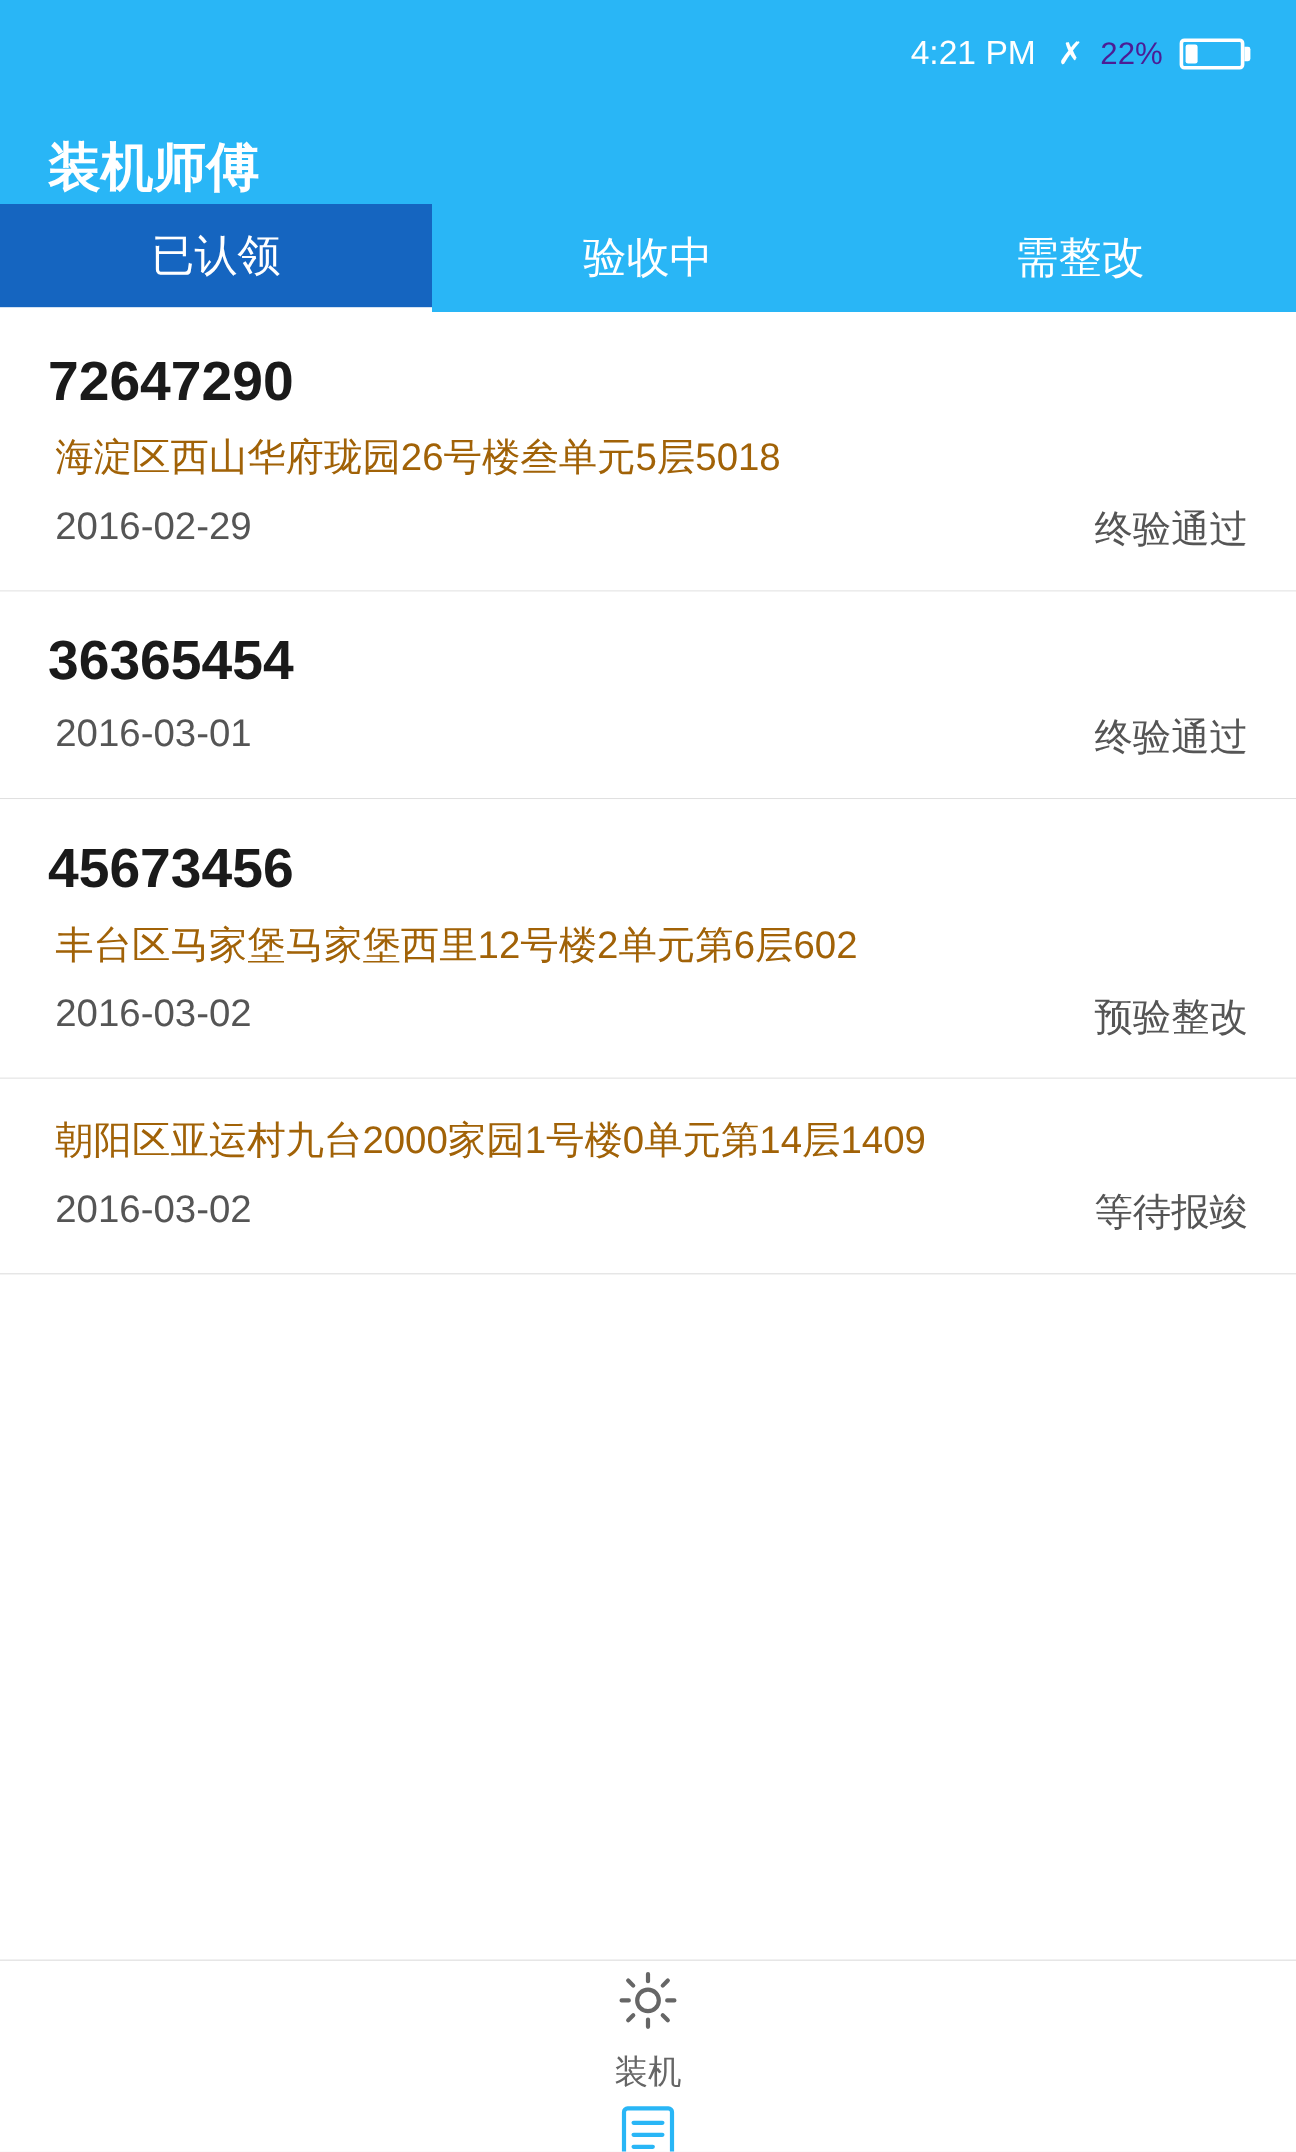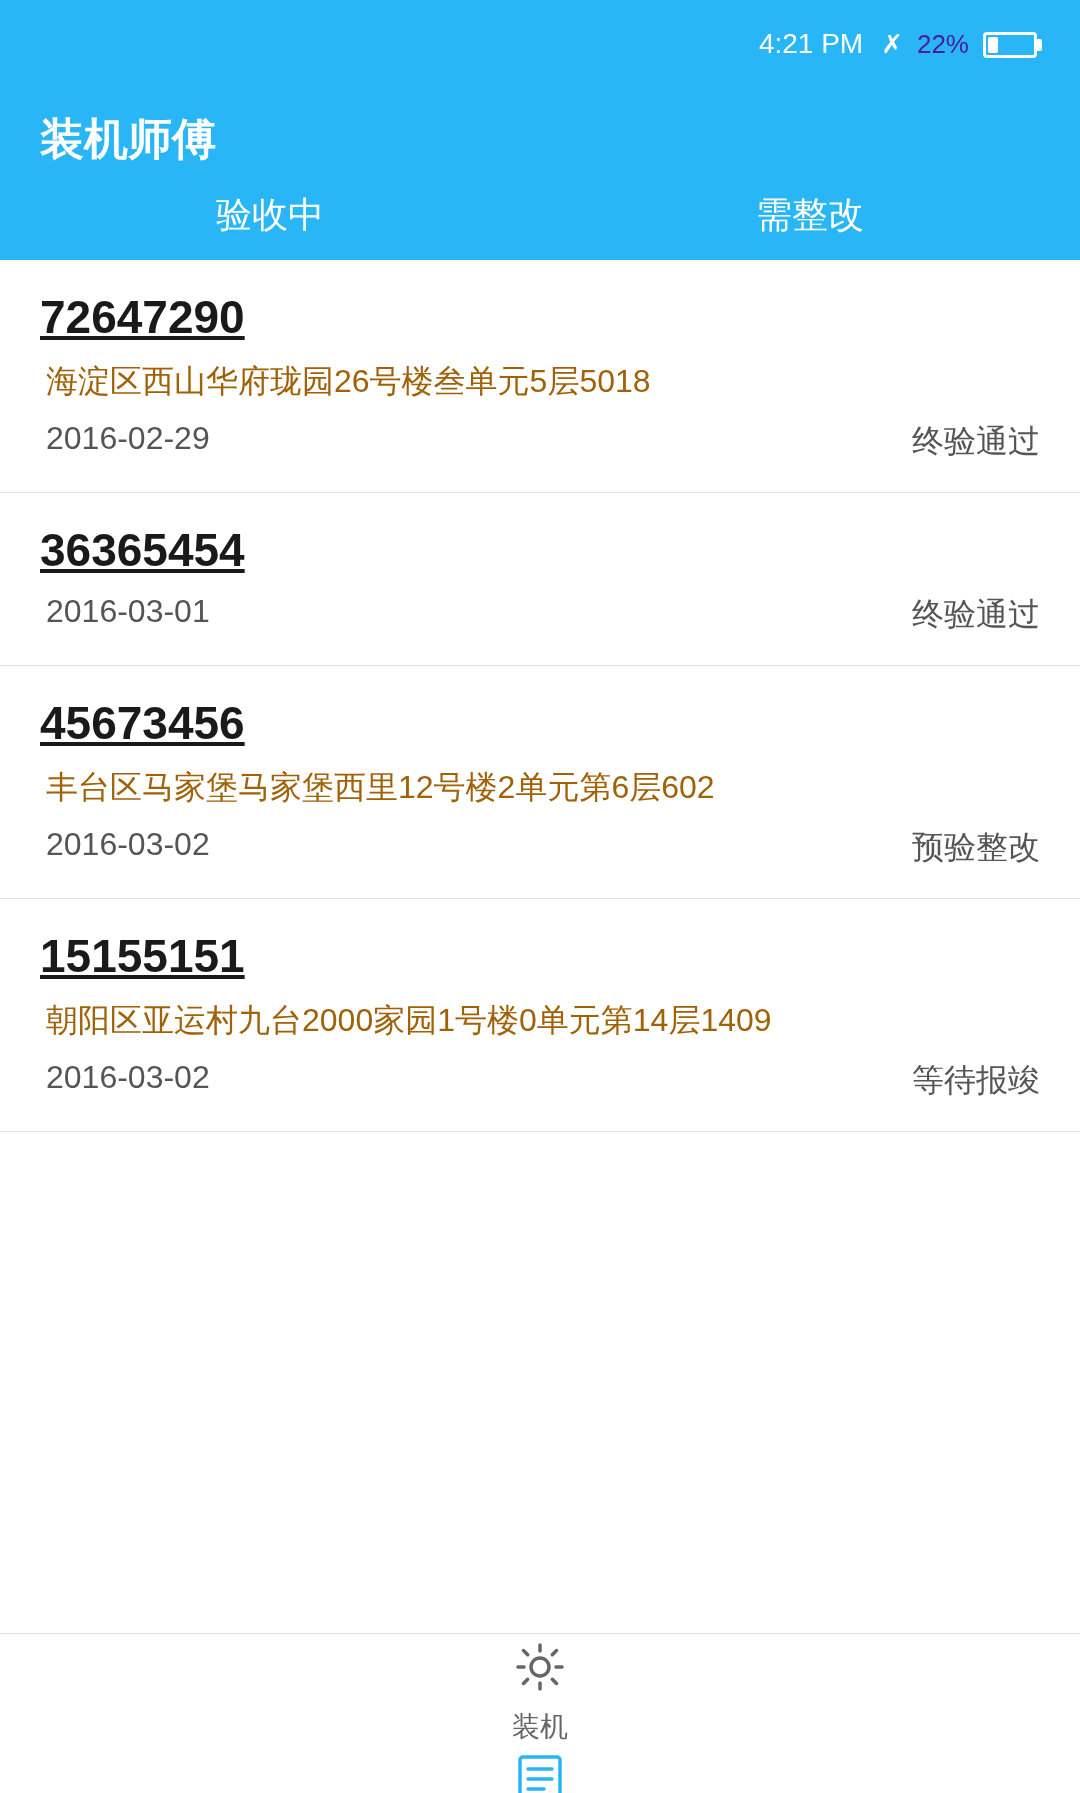--- a/index.html
+++ b/index.html
@@ -114,21 +114,20 @@
       background: white;
       padding: 30px 40px 28px 40px;
       border-bottom: 1px solid #e0e0e0;
       cursor: pointer;
     }
     .order-id {
       font-size: 46px;
       font-weight: bold;
       color: #1a1a1a;
       margin-bottom: 16px;
-      text-decoration: underline;
     }
     .order-address {
       font-size: 32px;
       color: #a16207;
       margin-bottom: 16px;
       padding-left: 6px;
     }
     .order-footer {
       display: flex;
       justify-content: space-between;
@@ -208,20 +207,23 @@
       <span class="battery-fill"></span>
     </span>
   </div>
 </div>
 
 <div class="header">
   <span class="header-title">装机师傅</span>
 </div>
 
 <div class="tabs">
+  <div class="tab active">
+    <span>已认领</span>
+  </div>
   <div class="tab">
     <span>验收中</span>
   </div>
   <div class="tab">
     <span>需整改</span>
   </div>
 </div>
 
 <div class="content-area">
 
@@ -245,21 +247,20 @@
   <div class="order-item">
     <div class="order-id">45673456</div>
     <div class="order-address">丰台区马家堡马家堡西里12号楼2单元第6层602</div>
     <div class="order-footer">
       <span class="order-date">2016-03-02</span>
       <span class="order-status">预验整改</span>
     </div>
   </div>
 
   <div class="order-item">
-    <div class="order-id">15155151</div>
     <div class="order-address">朝阳区亚运村九台2000家园1号楼0单元第14层1409</div>
     <div class="order-footer">
       <span class="order-date">2016-03-02</span>
       <span class="order-status">等待报竣</span>
     </div>
   </div>
 
 </div>
 
 <div class="bottom-nav">

